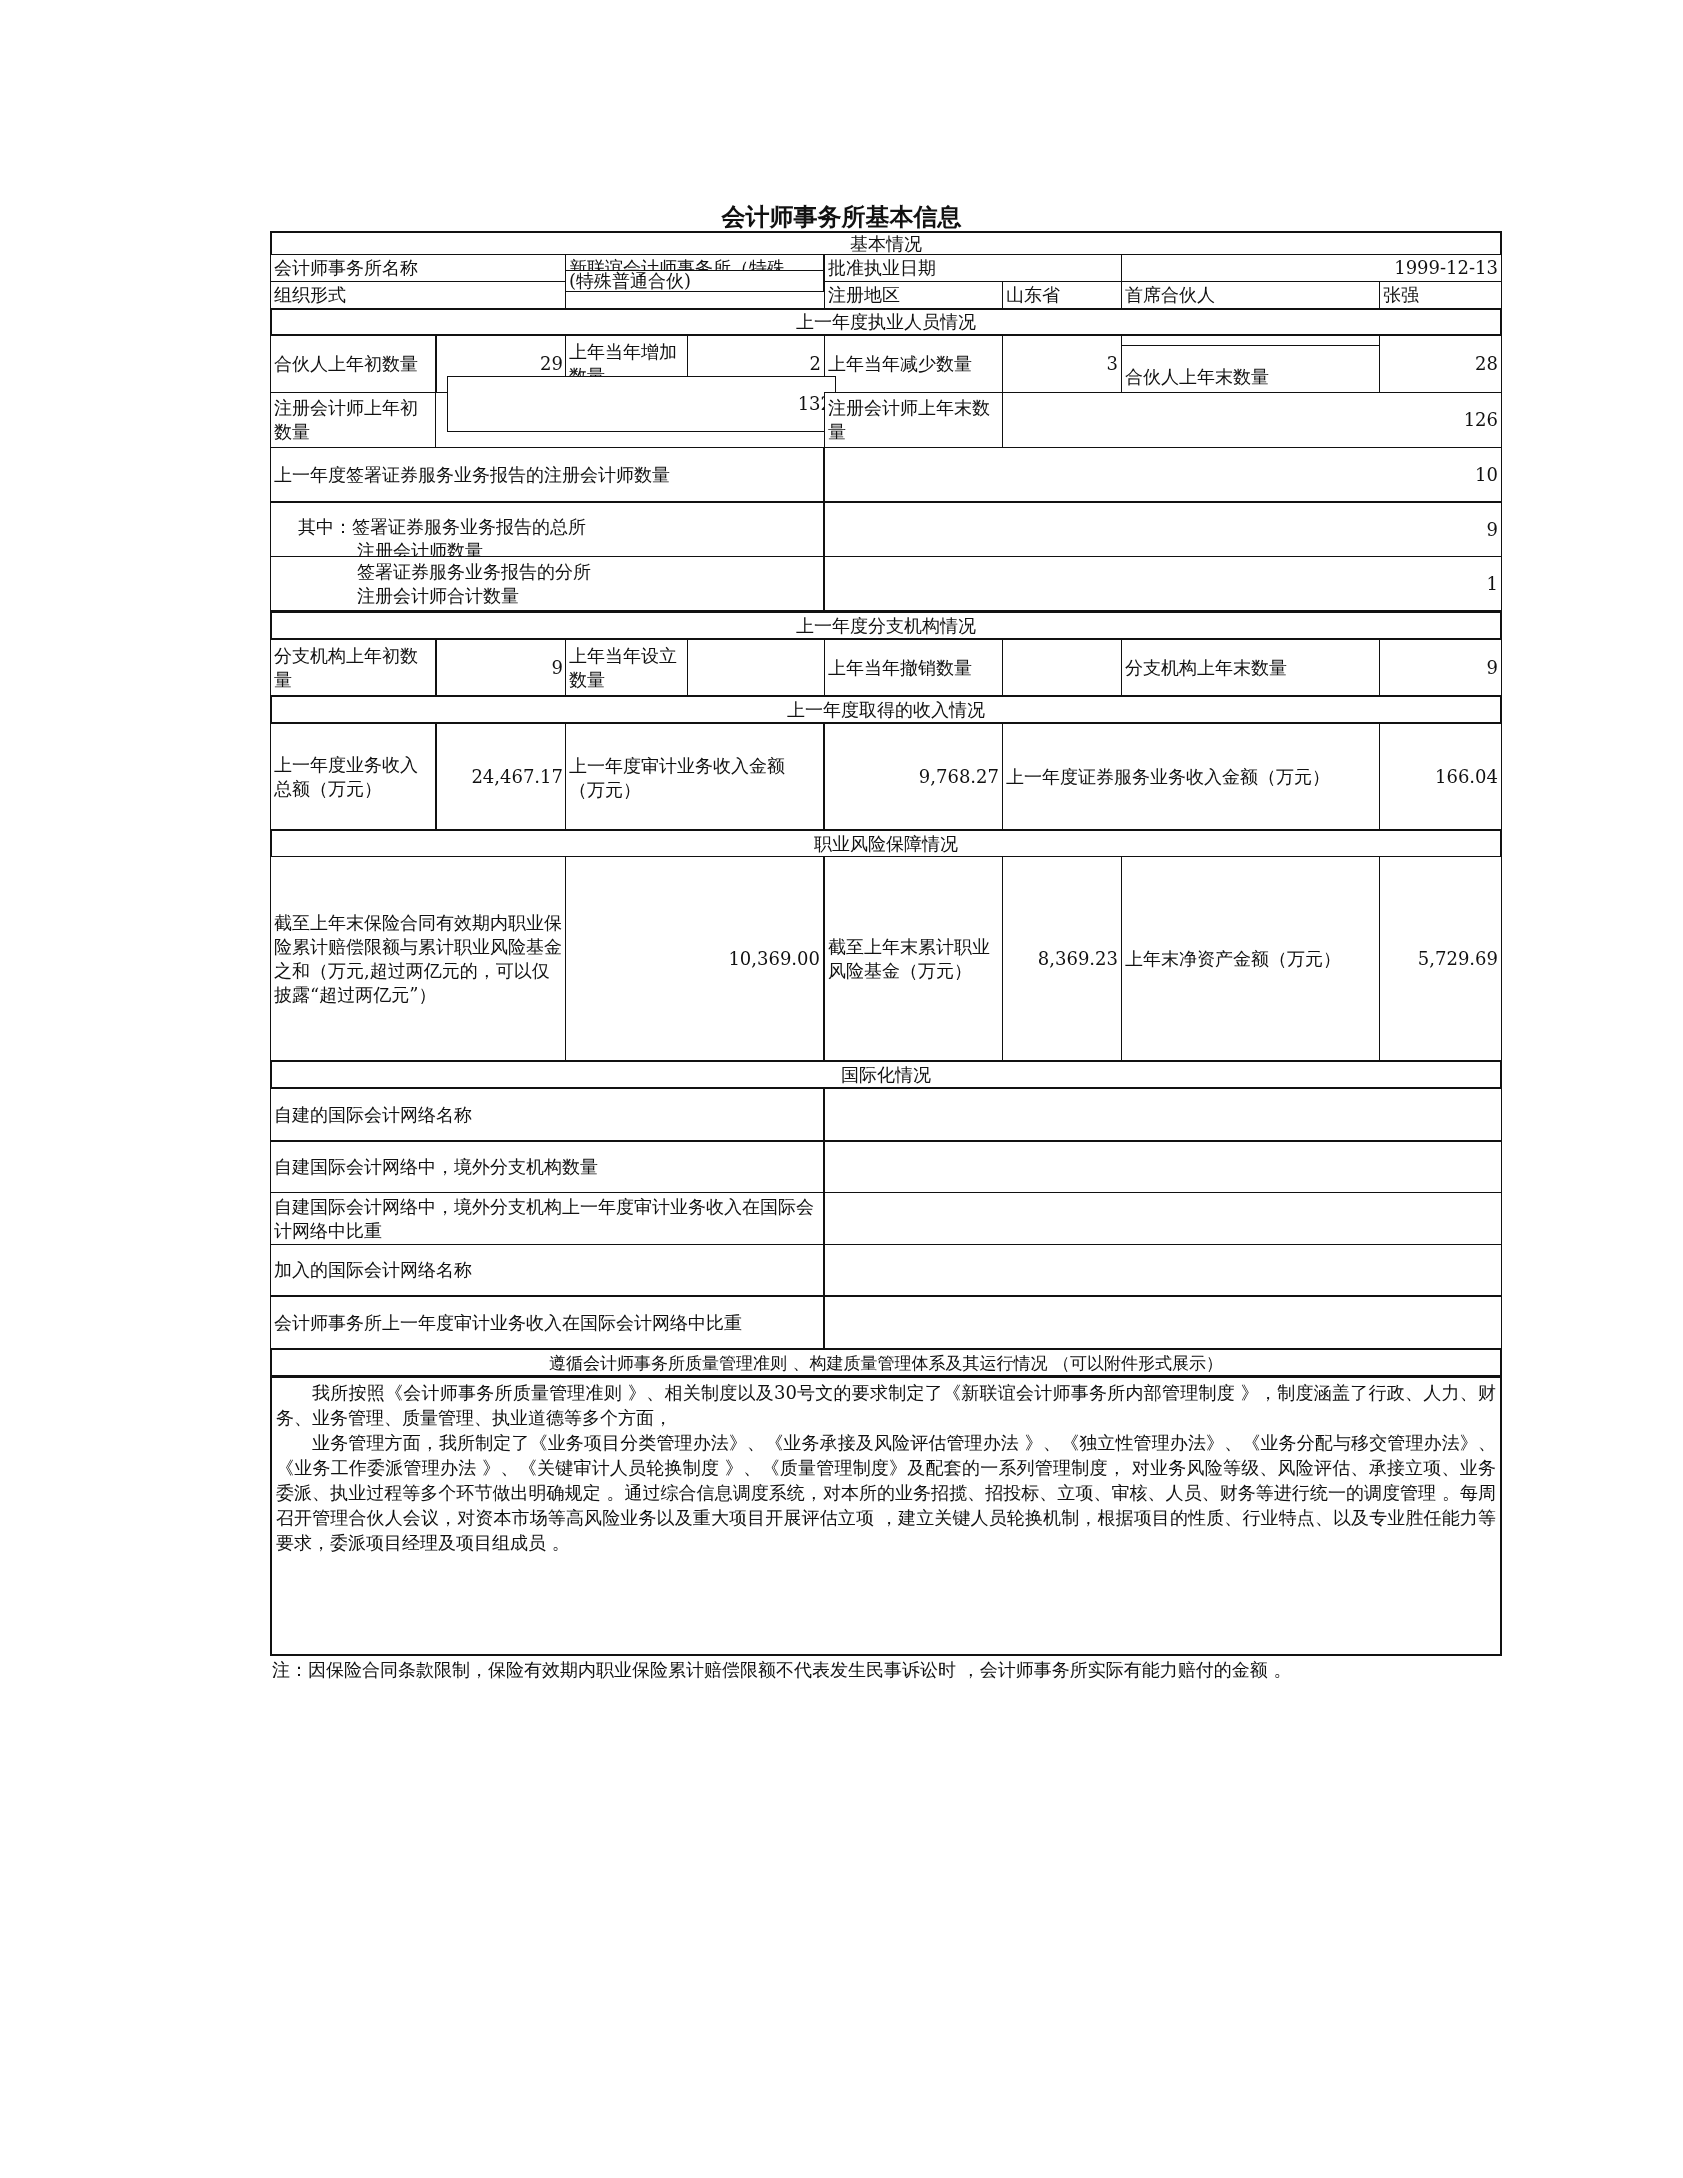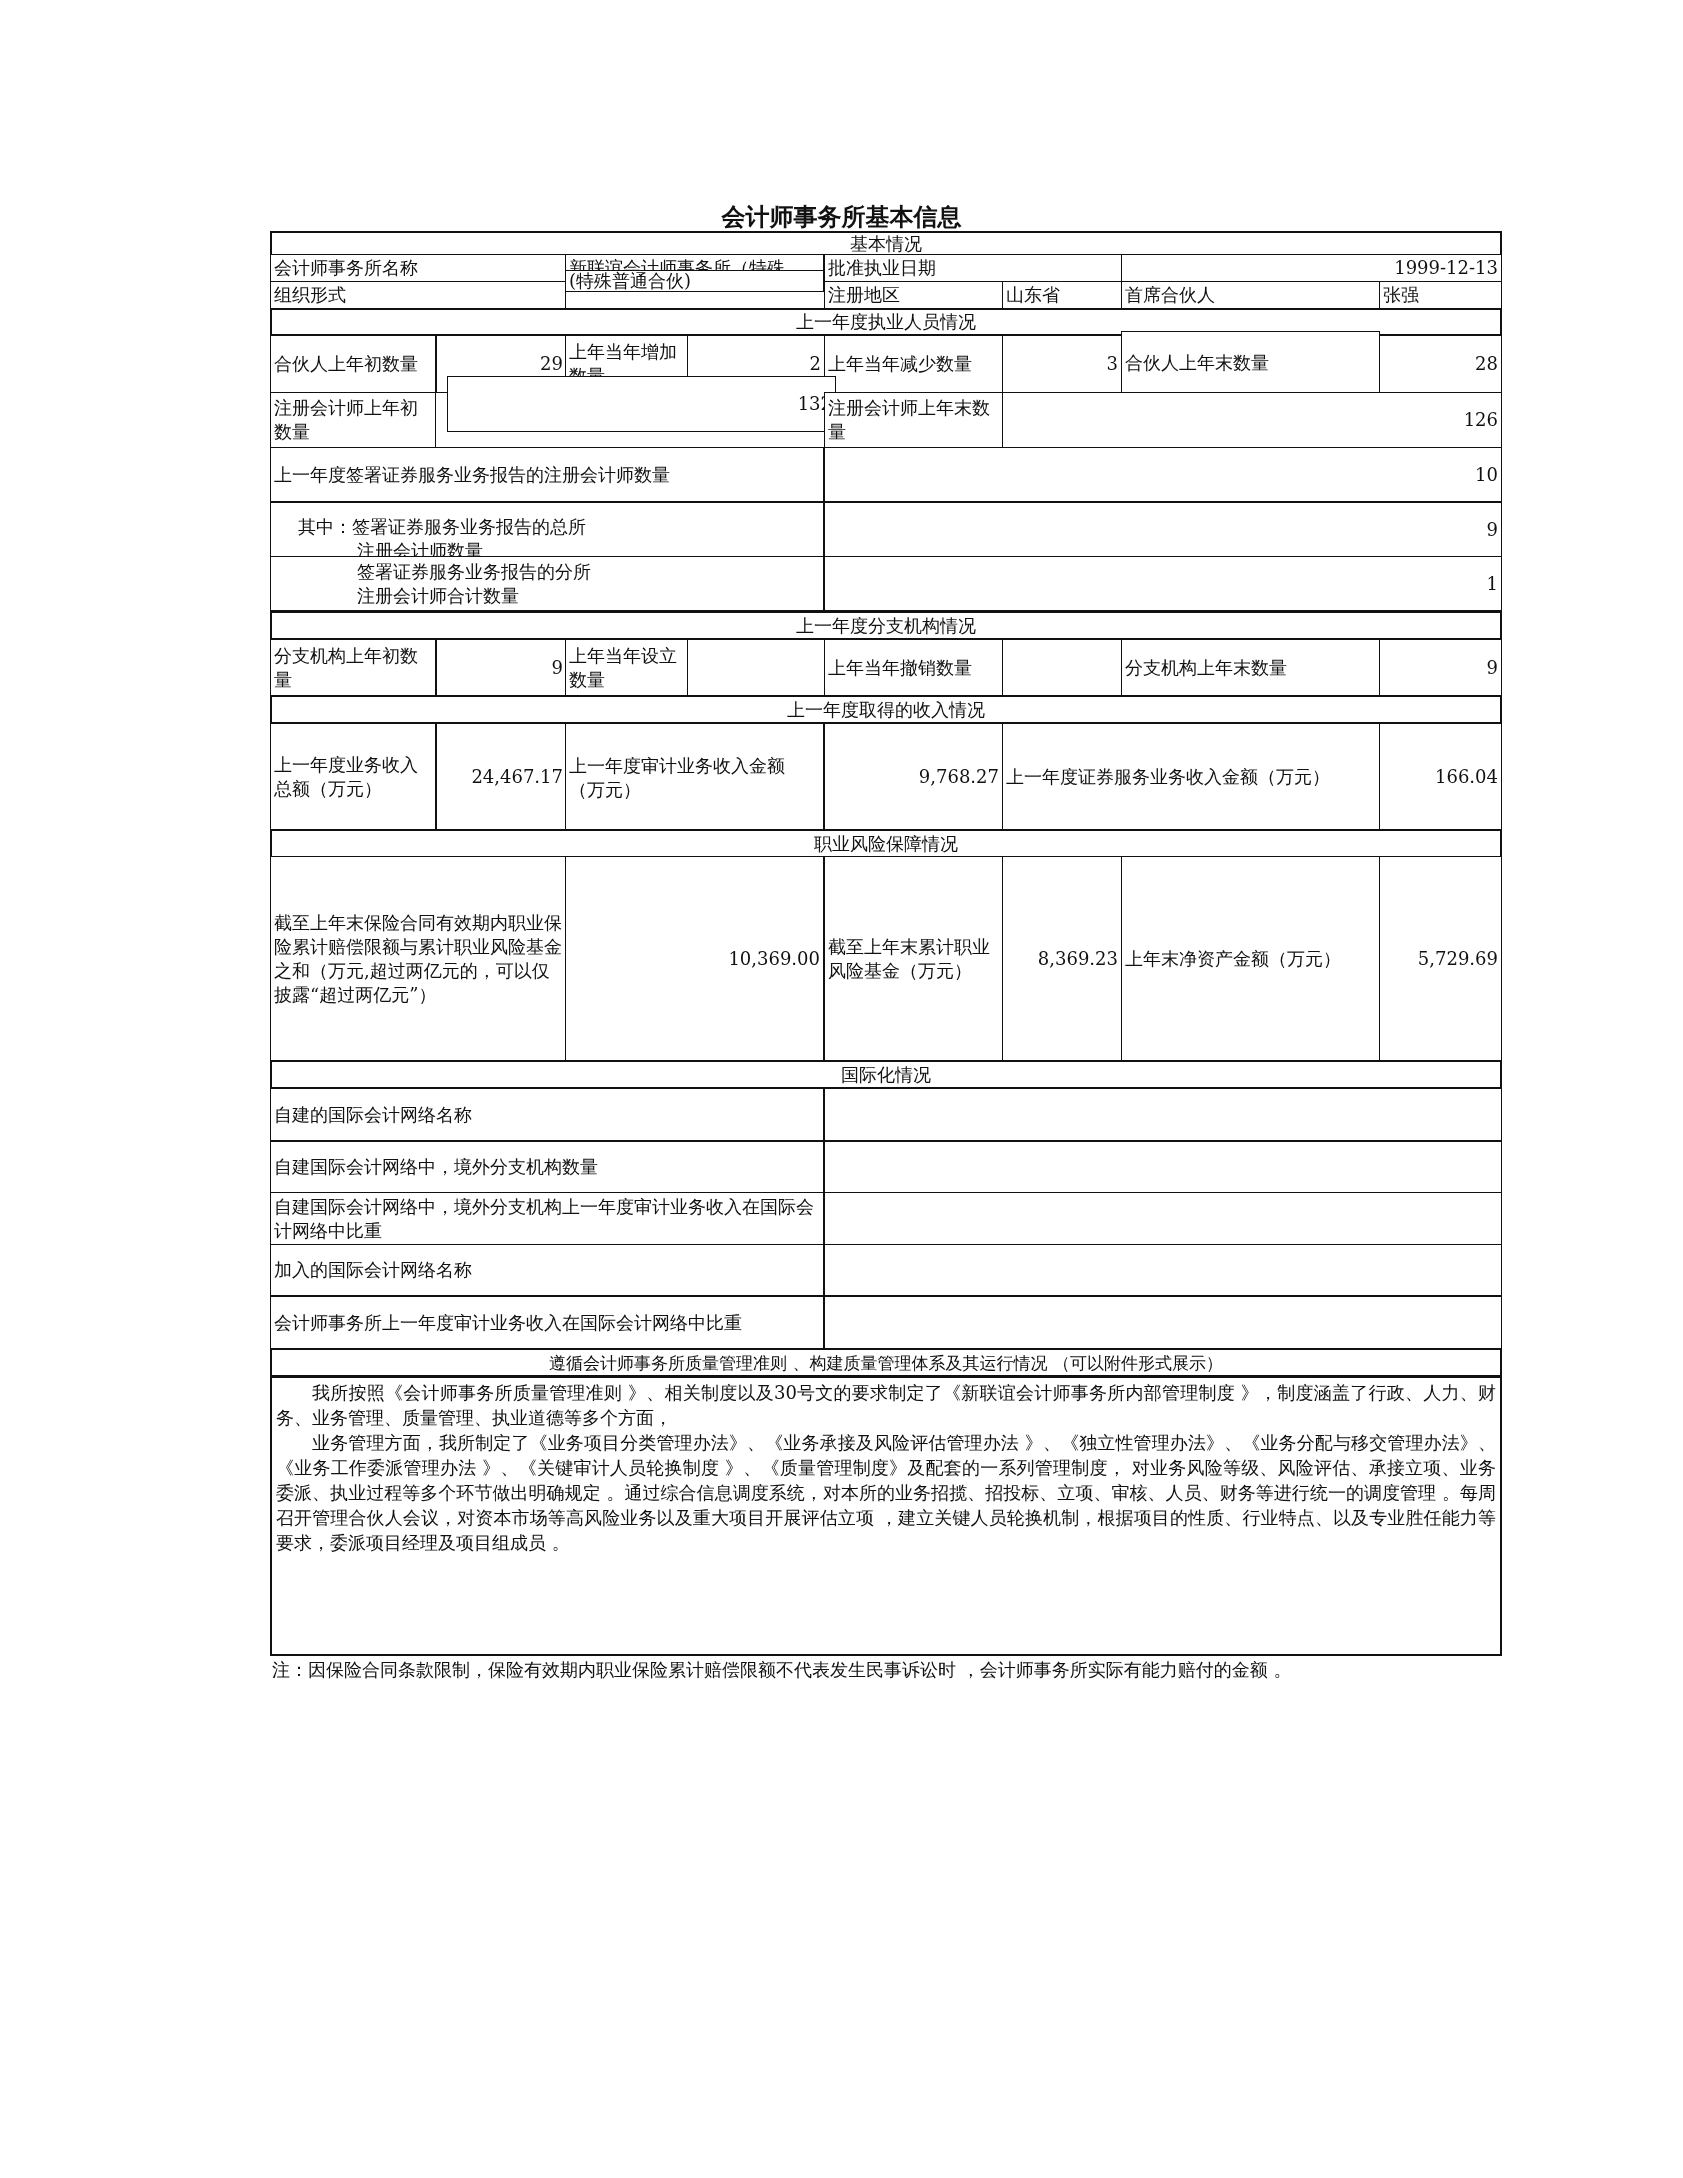--- a/index.html
+++ b/index.html
@@ -38,21 +38,21 @@
 <div class="c" style="left:1379px;top:281px;width:123px;height:28px;">张强</div>
 
 <div class="c hdr" style="left:270px;top:308px;width:1232px;height:28px;">上一年度执业人员情况</div>
 
 <div class="c wrap" style="left:270px;top:335px;width:166px;height:58px;">合伙人上年初数量</div>
 <div class="c num" style="left:436px;top:335px;width:131px;height:58px;">29</div>
 <div class="c wrap" style="left:565px;top:335px;width:123px;height:58px;">上年当年增加数量</div>
 <div class="c num" style="left:687px;top:335px;width:138px;height:58px;">2</div>
 <div class="c" style="left:824px;top:335px;width:179px;height:58px;">上年当年减少数量</div>
 <div class="c num" style="left:1002px;top:335px;width:120px;height:58px;">3</div>
-<div class="c" style="left:1121px;top:331px;width:259px;height:64px;text-align:right;">合伙人上年末数量</div>
+<div class="c" style="left:1121px;top:345px;width:259px;height:64px;text-align:right;">合伙人上年末数量</div>
 <div class="c num" style="left:1379px;top:335px;width:123px;height:58px;">28</div>
 
 <div class="c wrap" style="left:270px;top:392px;width:166px;height:56px;">注册会计师上年初数量</div>
 <div class="c num" style="left:436px;top:376px;width:389px;height:56px;margin-left:11px;">132</div>
 <div class="c wrap" style="left:824px;top:392px;width:179px;height:56px;">注册会计师上年末数量</div>
 <div class="c num" style="left:1002px;top:392px;width:500px;height:56px;">126</div>
 
 <div class="c" style="left:270px;top:447px;width:554px;height:55px;">上一年度签署证券服务业务报告的注册会计师数量</div>
 <div class="c num" style="left:824px;top:447px;width:678px;height:55px;">10</div>
 

